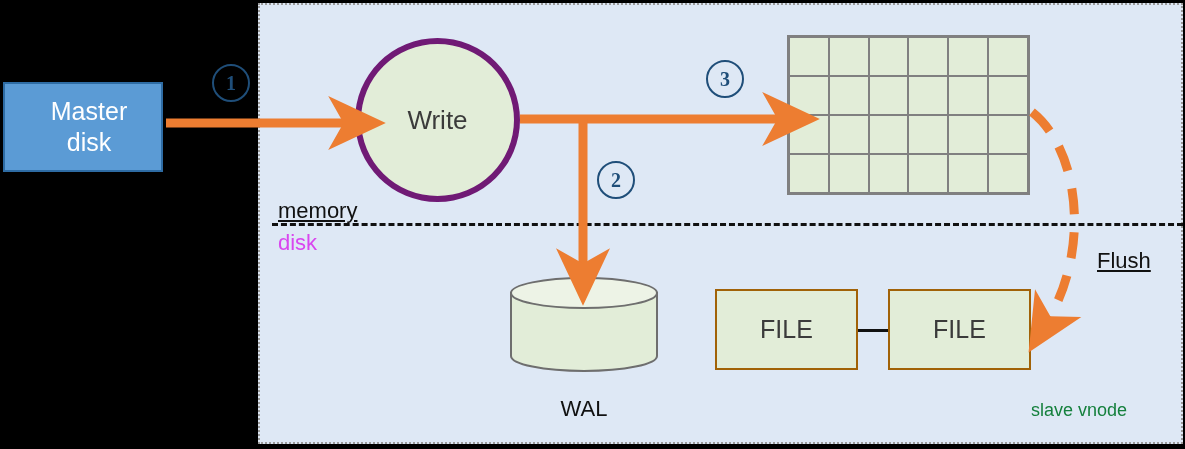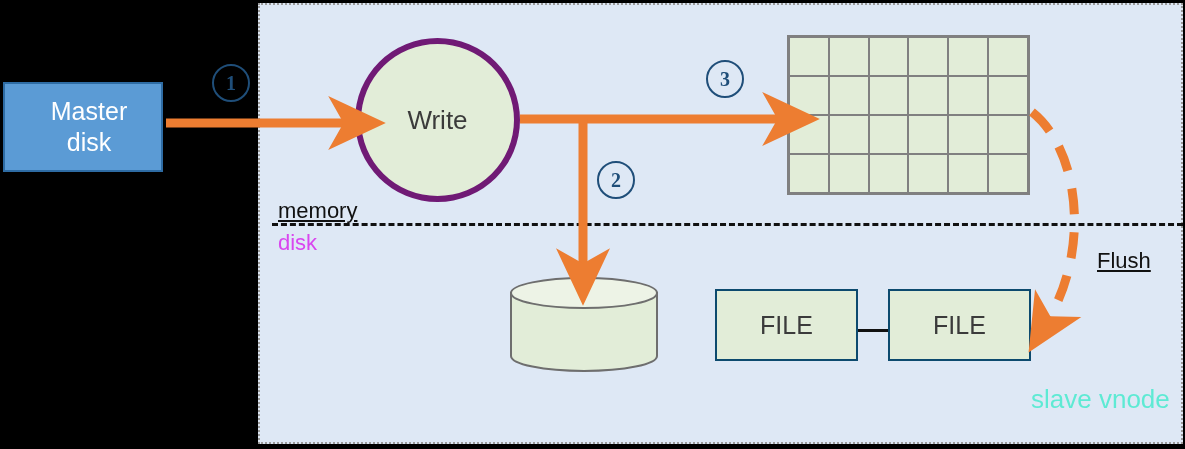--- a/index.html
+++ b/index.html
@@ -145,24 +145,24 @@
     text-align: center;
     font-size: 22px;
     color: #111111;
   }
 
   
   .file-box {
     position: absolute;
     top: 289px;
     width: 143px;
-    height: 72px;
+    height: 81px;
     box-sizing: border-box;
     background: #E2EDD8;
-    border: 2px solid #0c4a6e;
+    border: 2px solid #a16207;
     display: flex;
     align-items: center;
     justify-content: center;
     font-size: 25px;
     color: #3B3B3B;
   }
   #file-box-1 { left: 715px; }
   #file-box-2 { left: 888px; }
   #file-link {
     position: absolute;
@@ -179,23 +179,23 @@
     top: 248px;
     font-size: 22px;
     color: #111111;
     text-decoration: underline;
   }
 
   
   #slave-label {
     position: absolute;
     left: 1031px;
-    top: 384px;
-    font-size: 26px;
-    color: #5eead4;
+    top: 400px;
+    font-size: 18px;
+    color: #15803d;
   }
 
   
   #arrows {
     position: absolute;
     left: 0;
     top: 0;
     width: 1185px;
     height: 449px;
     pointer-events: none;
@@ -247,20 +247,21 @@
     <div class="cell"></div>
     <div class="cell"></div>
   </div>
 
   <div id="wal-cyl">
     <svg width="150" height="95" viewBox="0 0 150 95">
       <path d="M2,16 L2,79 A73,15 0 0 0 148,79 L148,16 Z" fill="#E2EDD8" stroke="#6E6E6E" stroke-width="2"></path>
       <ellipse cx="75" cy="16" rx="73" ry="15" fill="#EDF3E6" stroke="#6E6E6E" stroke-width="2"></ellipse>
     </svg>
   </div>
+  <div id="wal-label">WAL</div>
 
   <div id="file-box-1" class="file-box">
     <span>FILE</span>
   </div>
   <div id="file-link"></div>
   <div id="file-box-2" class="file-box">
     <span>FILE</span>
   </div>
 
   <div id="flush-label">Flush</div>

